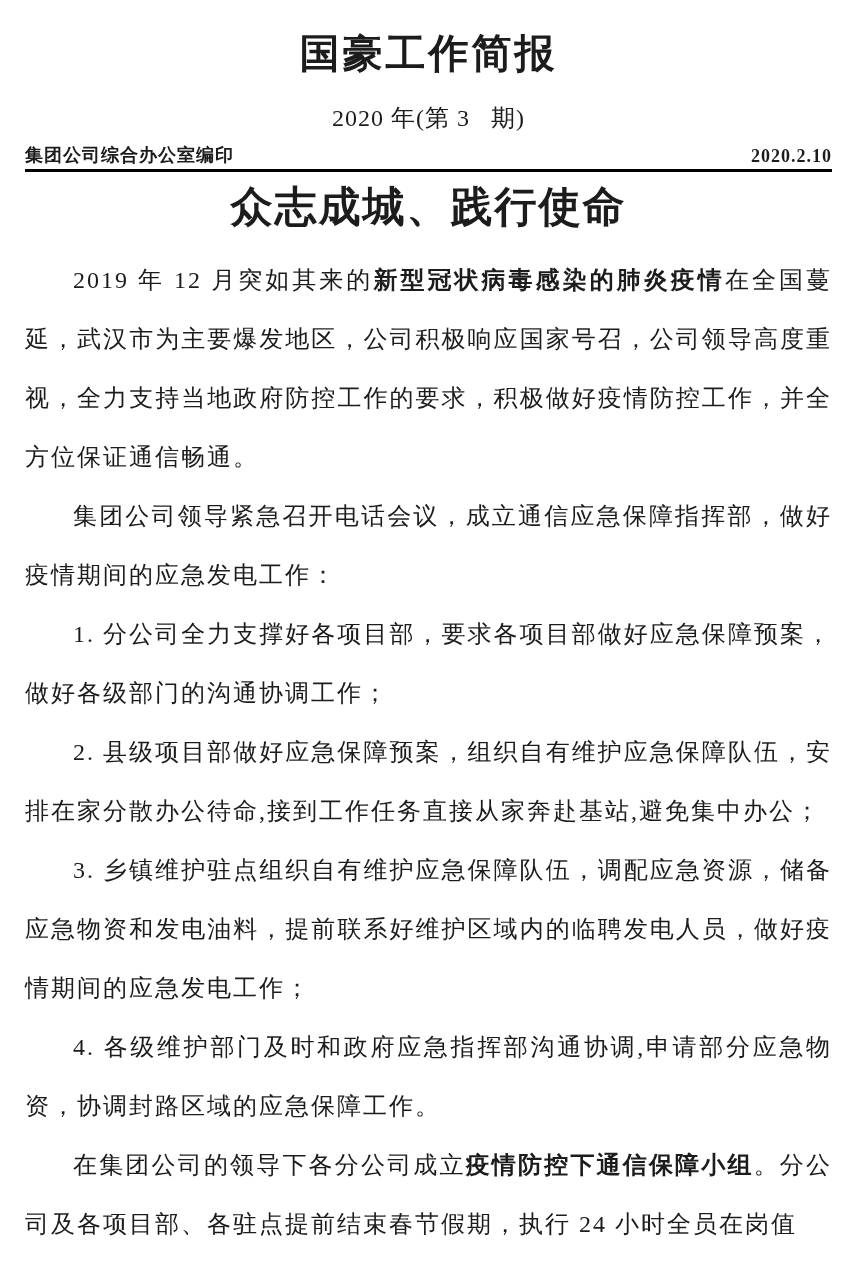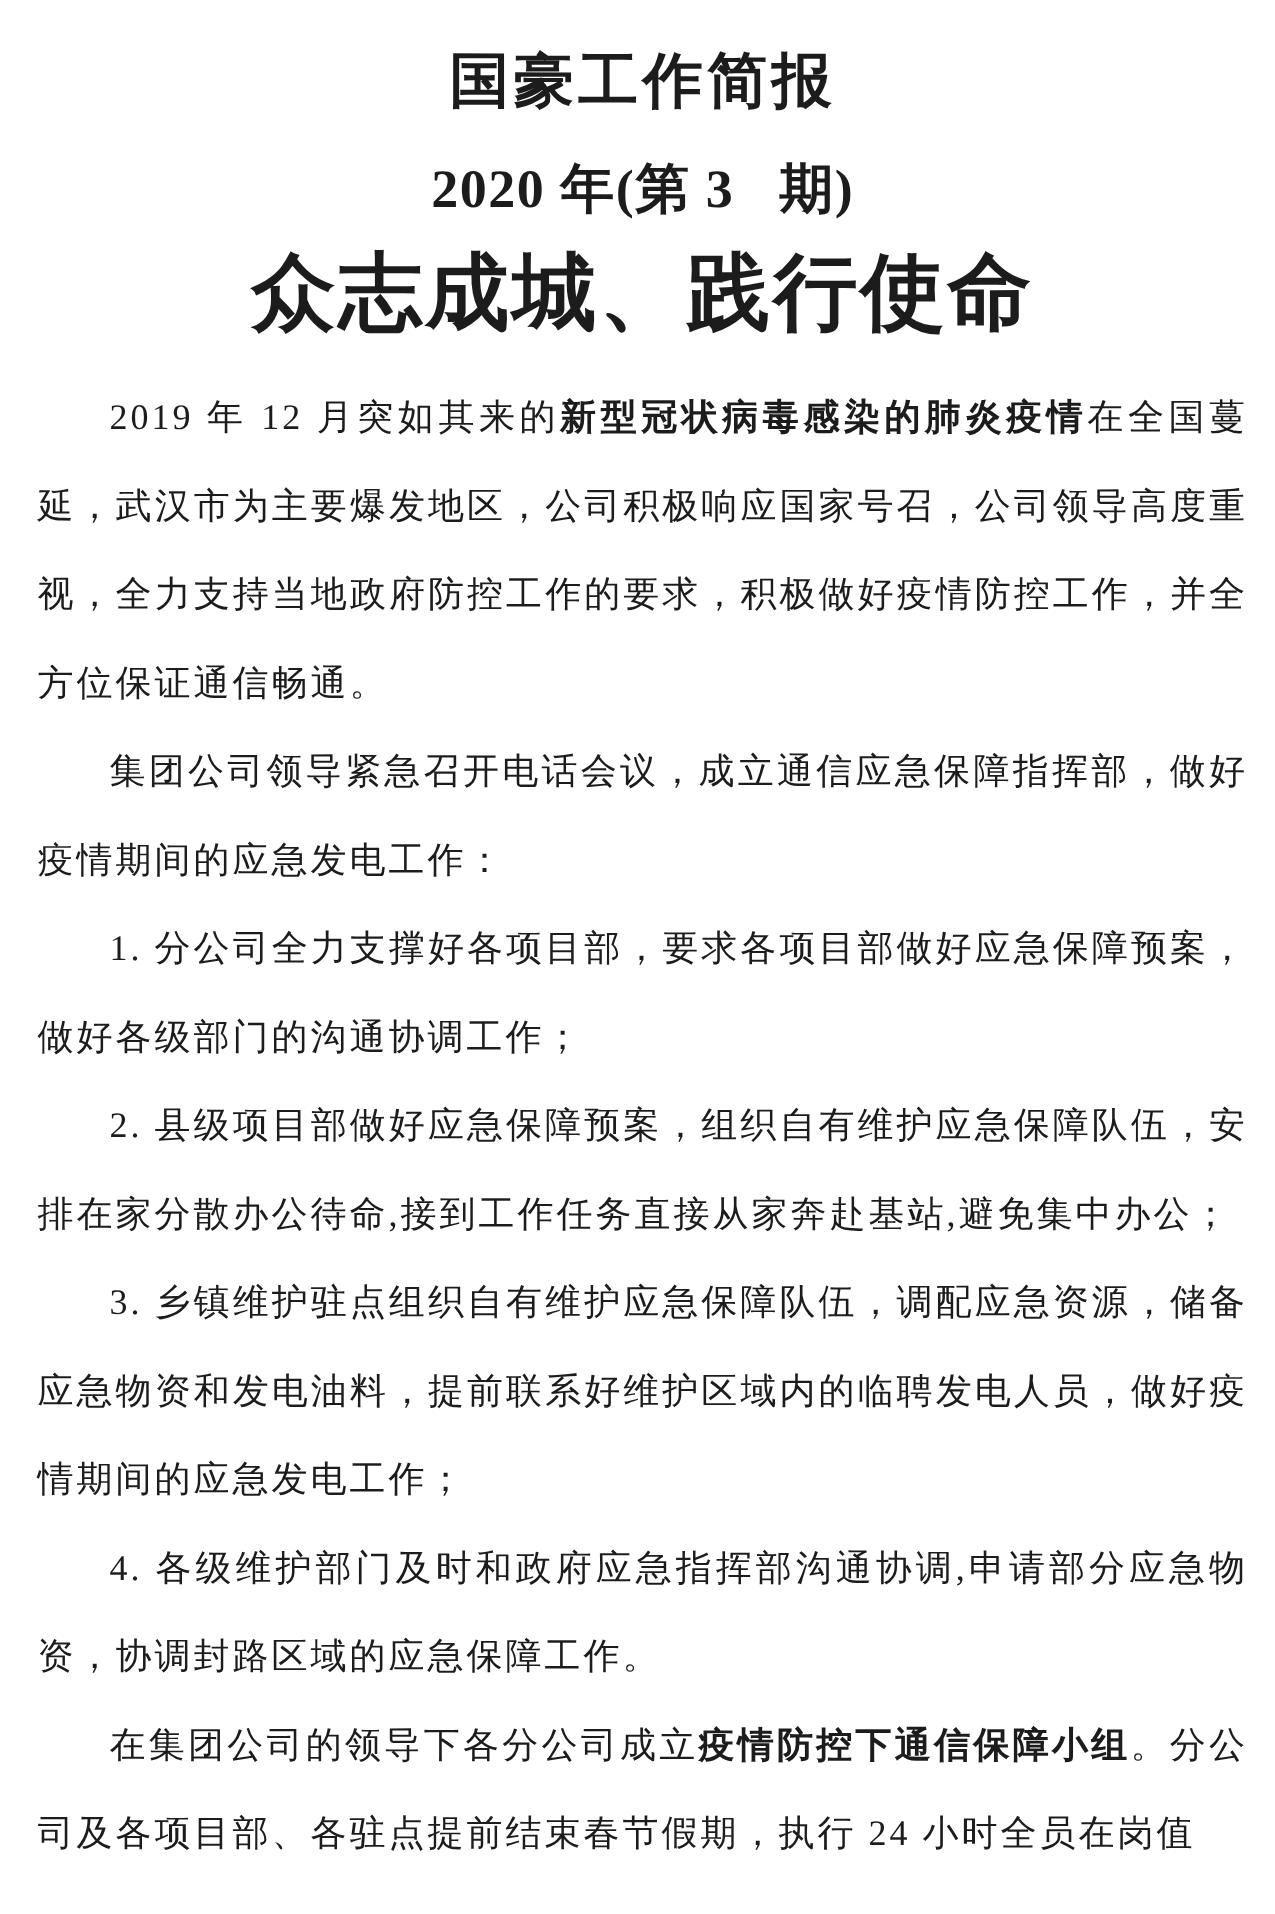--- a/index.html
+++ b/index.html
@@ -21,41 +21,41 @@
   }
   .masthead-title {
     margin: 0;
     font-size: 40px;
     font-weight: bold;
     text-align: center;
     letter-spacing: 3px;
   }
   .issue-line {
     margin-top: 21px;
-    font-size: 36px;
-    font-weight: bold;
+    font-size: 24px;
+    font-weight: normal;
     text-align: center;
     white-space: pre;
     letter-spacing: 1px;
   }
   .pub-row {
     margin-top: 9px;
     display: flex;
     justify-content: space-between;
     align-items: flex-end;
     border-bottom: 3px solid #000000;
     padding-bottom: 2px;
     font-size: 18px;
     font-weight: bold;
   }
   .pub-row .publisher { letter-spacing: 1px; }
   .pub-row .pub-date { letter-spacing: 1px; }
   .headline {
     margin: 7px 0 0 0;
-    font-size: 56px;
+    font-size: 42px;
     font-weight: bold;
     text-align: center;
     letter-spacing: 2px;
   }
   .subheadline {
     margin: 12px 0 0 0;
     font-size: 30px;
     font-weight: bold;
     text-align: center;
     letter-spacing: 1px;
@@ -76,20 +76,24 @@
 </style>
 </head>
 <body>
 
 <div class="page">
 
   <h1 class="masthead-title">国豪工作简报</h1>
 
   <div class="issue-line">2020 年(第 3   期)</div>
 
+  <div class="pub-row">
+    <span class="publisher">集团公司综合办公室编印</span>
+    <span class="pub-date">2020.2.10</span>
+  </div>
 
   <h2 class="headline">众志成城、践行使命</h2>
 
 
   <div class="article-body">
       <p class="para"><span>2019 年 12 月突如其来的</span><span class="b">新型冠状病毒感染的肺炎疫情</span><span>在全国蔓延，武汉市为主要爆发地区，公司积极响应国家号召，公司领导高度重视，全力支持当地政府防控工作的要求，积极做好疫情防控工作，并全方位保证通信畅通。</span></p>
       <p class="para"><span>集团公司领导紧急召开电话会议，成立通信应急保障指挥部，做好疫情期间的应急发电工作：</span></p>
       <p class="para"><span>1. 分公司全力支撑好各项目部，要求各项目部做好应急保障预案，做好各级部门的沟通协调工作；</span></p>
       <p class="para"><span>2. 县级项目部做好应急保障预案，组织自有维护应急保障队伍，安排在家分散办公待命,接到工作任务直接从家奔赴基站,避免集中办公；</span></p>
       <p class="para"><span>3. 乡镇维护驻点组织自有维护应急保障队伍，调配应急资源，储备应急物资和发电油料，提前联系好维护区域内的临聘发电人员，做好疫情期间的应急发电工作；</span></p>

